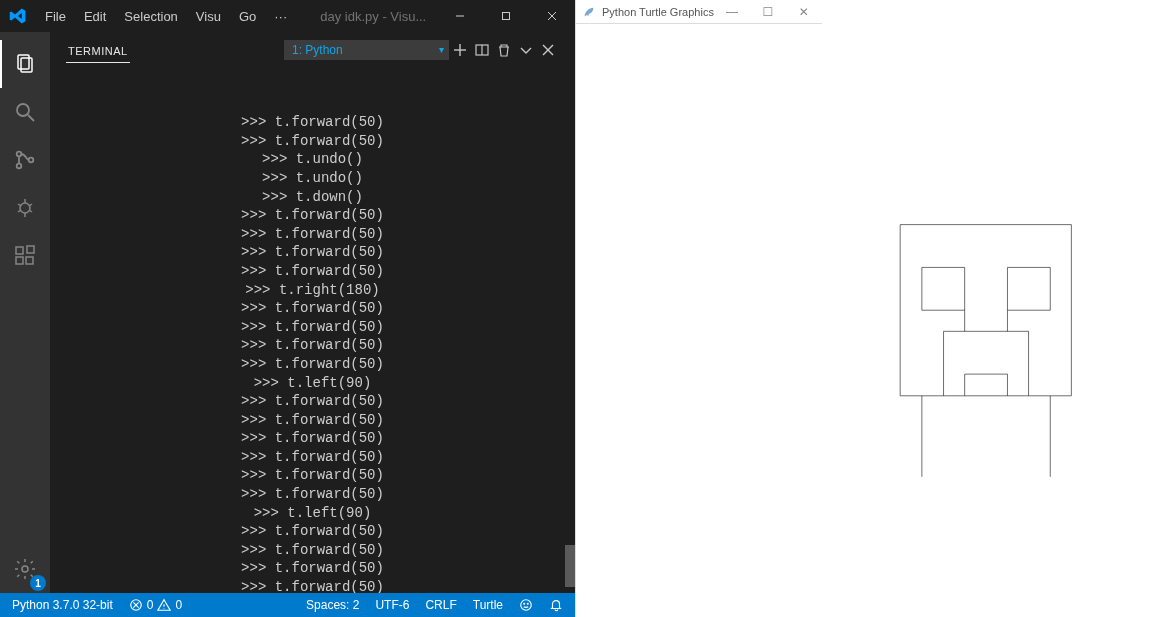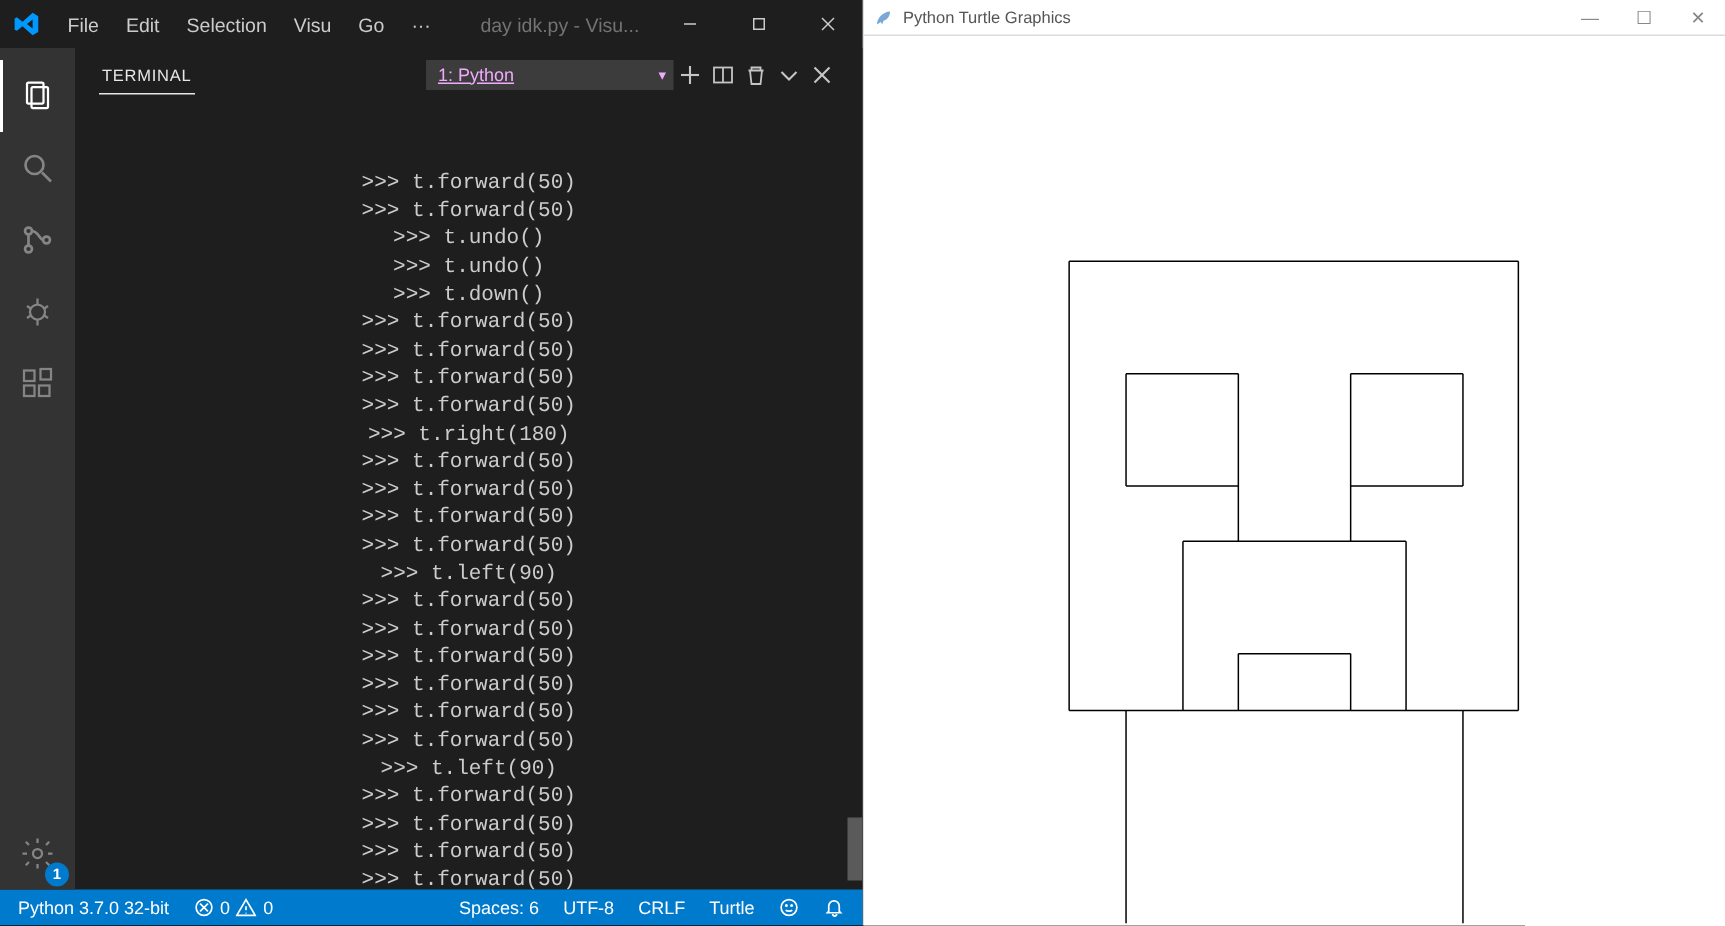--- a/index.html
+++ b/index.html
@@ -23,37 +23,37 @@
   .activity-bar .aicon svg { width:24px; height:24px; }
   .activity-bar .aicon.active { color:#fff; }
   .activity-bar .aicon.active::before { content:""; position:absolute; left:0; top:0; bottom:0; width:2px; background:#fff; }
   .activity-bar .spacer { flex:1; }
   .activity-bar .badge { position:absolute; bottom:2px; right:4px; width:16px; height:16px; border-radius:50%; background:#007acc; color:#fff; font-size:10px; display:flex; align-items:center; justify-content:center; font-weight:bold; }
 
   .editor-area { flex:1; display:flex; flex-direction:column; background:#1e1e1e; min-width:0; }
   .panel-title-row { display:flex; align-items:center; height:36px; padding:0 16px; border-bottom:1px solid transparent; }
   .panel-title-row .tab-label { font-size:11px; letter-spacing:.5px; color:#e7e7e7; padding:8px 2px 5px 2px; border-bottom:1px solid #e7e7e7; text-transform:uppercase; }
   .panel-title-row .spacer2 { flex:1; }
-  .panel-title-row .dropdown { background:#3c3c3c; color:#f0abfc; font-size:12px; padding:2px 18px 2px 8px; position:relative; width:165px; height:20px; display:flex; align-items:center;text-decoration:underline; }
+  .panel-title-row .dropdown { background:#3c3c3c; color:#0ea5e9; font-size:12px; padding:2px 18px 2px 8px; position:relative; width:165px; height:20px; display:flex; align-items:center; }
   .panel-title-row .dropdown::after { content:"▾"; position:absolute; right:5px; font-size:10px; }
   .panel-title-row .ticon { width:22px; height:22px; display:flex; align-items:center; justify-content:center; color:#c5c5c5; cursor:pointer; }
   .panel-title-row .ticon svg { width:16px; height:16px; }
 
   .terminal-body { flex:1; overflow:hidden; padding:8px 4px 4px 4px; font-family:Consolas,"Courier New",monospace; font-size:14px; line-height:18.6px; color:#cccccc; white-space:pre; position:relative; }
   .terminal-body .line { height:18.6px;text-align:center; }
   .terminal-scroll { position:absolute; right:0; top:0; bottom:0; width:12px; }
   .terminal-scroll .thumb { position:absolute; right:0; width:10px; background:#5a5a5a; height:42px; bottom:6px; }
 
   .statusbar { height:24px; background:#007acc; color:#fff; display:flex; align-items:center; font-size:12px; padding:0 8px; gap:8px;text-align:right; }
   .statusbar .sitem { display:flex; align-items:center; gap:4px; height:24px; padding:0 4px; cursor:pointer; }
   .statusbar .sitem svg { width:14px; height:14px; }
   .statusbar .spacer3 { flex:1; }
 
   
-  .turtle { width:575px; height:617px; background:#fff; display:flex; flex-direction:column; border-left:1px solid #ddd; }
+  .turtle { width:575px; height:617px; background:#fff; display:flex; border-left:1px solid #ddd; }
   .turtle-title { height:24px; background:#fff; border-bottom:1px solid #dcdcdc; display:flex; align-items:center; font-size:11px; color:#555; padding-left:6px; }
   .turtle-title .feather { margin-right:6px; display:flex; align-items:center; }
   .turtle-title .feather svg { width:14px; height:14px; }
   .turtle-title .spacer4 { flex:1; }
   .turtle-title .twin-ctrl { display:flex; }
   .turtle-title .twbtn { width:36px; height:24px; display:flex; align-items:center; justify-content:center; color:#888; cursor:pointer; font-size:12px; }
   .turtle-canvas { flex:1; background:#fff; position:relative; }
   .turtle-canvas svg { width:100%; height:100%; }
   .turtle-canvas svg line { stroke:#000; stroke-width:1; }
 </style>
@@ -201,22 +201,22 @@
           </svg>
         <span>0</span>
         <svg viewBox="0 0 16 16" fill="none" stroke="currentColor" stroke-width="1.3">
             <path d="M8 2l7 12H1z"></path>
             <line x1="8" y1="7" x2="8" y2="10"></line>
             <line x1="8" y1="12" x2="8" y2="12.5"></line>
           </svg>
         <span>0</span>
       </div>
       <div class="spacer3"></div>
-      <div class="sitem">Spaces: 6</div>
-      <div class="sitem">UTF-8</div>
+      <div class="sitem">Spaces: 2</div>
+      <div class="sitem">UTF-6</div>
       <div class="sitem">CRLF</div>
       <div class="sitem">Turtle</div>
       <div class="sitem">
           <svg viewBox="0 0 16 16" fill="none" stroke="currentColor" stroke-width="1.3">
             <circle cx="8" cy="8" r="6"></circle>
             <circle cx="6" cy="6.5" r=".5" fill="currentColor"></circle>
             <circle cx="10" cy="6.5" r=".5" fill="currentColor"></circle>
             <path d="M5.5 10c1 1 4 1 5 0"></path>
           </svg>
         </div>

